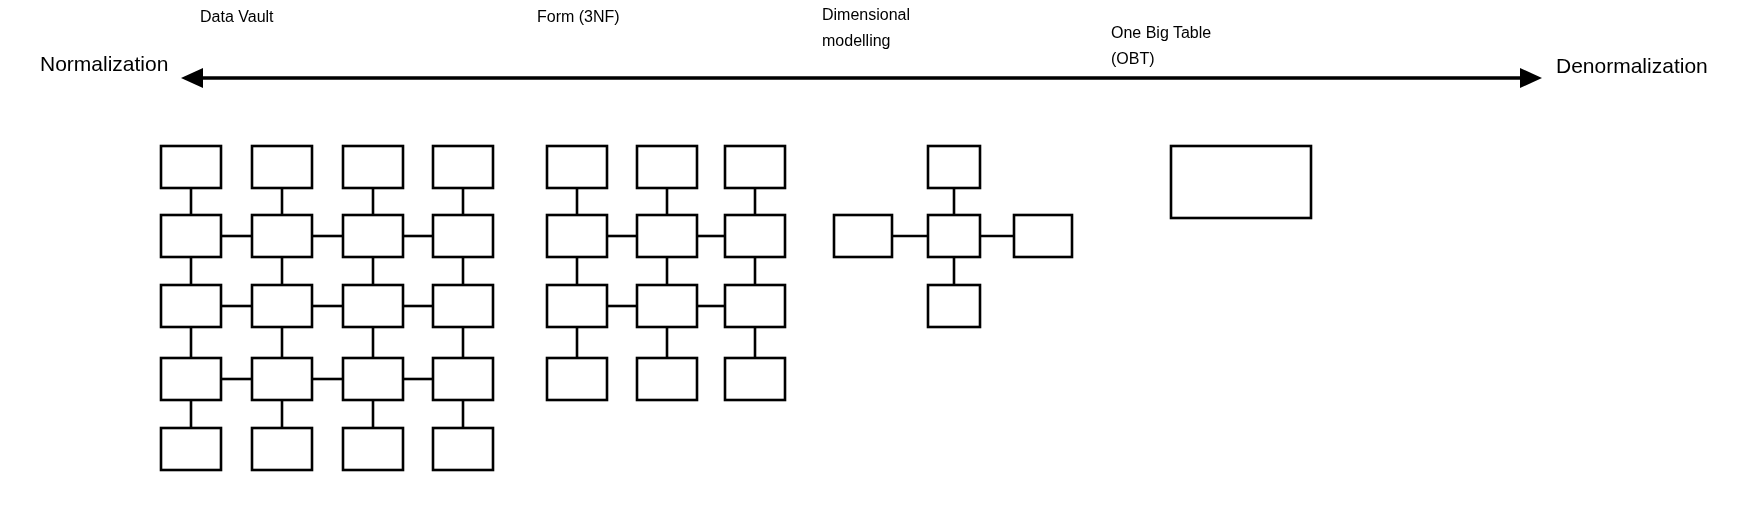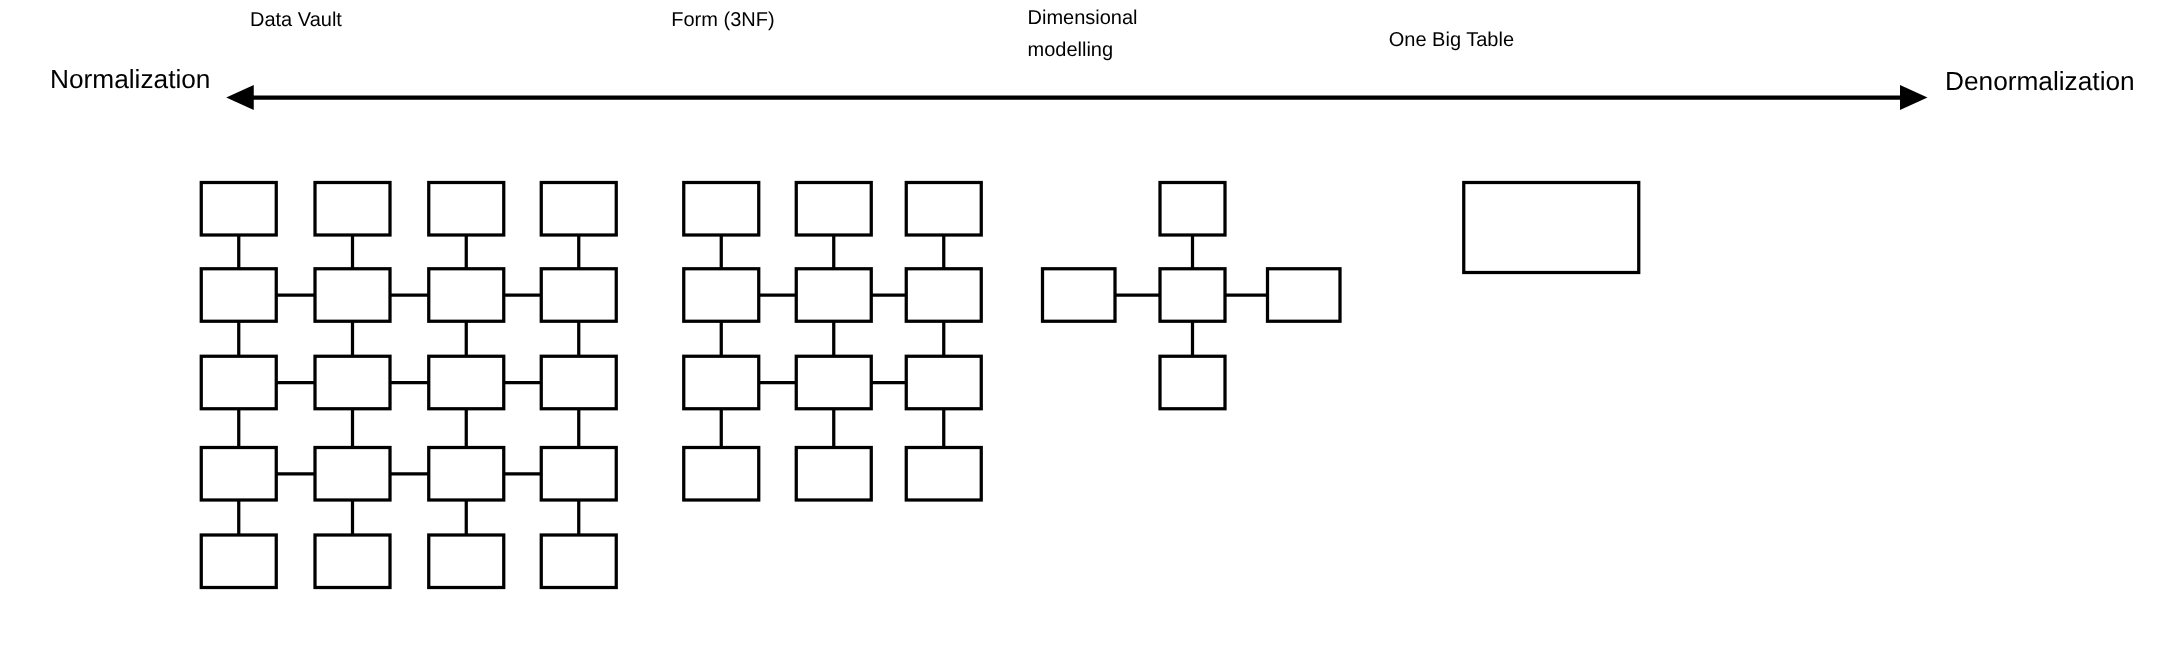--- a/index.html
+++ b/index.html
@@ -37,20 +37,21 @@
     <span class="l2">Form (3NF)</span>
   </div>
 
   <div class="group-label" id="gl-dim" style="left:822px;top:2px;">
     <span class="l1">Dimensional</span>
     <span class="l2">modelling</span>
   </div>
 
   <div class="group-label" id="gl-obt" style="left:1111px;top:20px;">
     <span class="l1">One Big Table</span>
+    <span class="l2">(OBT)</span>
   </div>
 
   <svg id="art" viewBox="0 0 1742 524">
     <g id="axis-arrow-group">
         <line x1="197" y1="78" x2="1526" y2="78" class="axisline"></line>
         <polygon points="181,78 203,68 203,88" class="arrowhead"></polygon>
         <polygon points="1542,78 1520,68 1520,88" class="arrowhead"></polygon>
       </g>
     <g id="dv-group">
         <line x1="191" y1="188" x2="191" y2="215" class="ln"></line>

